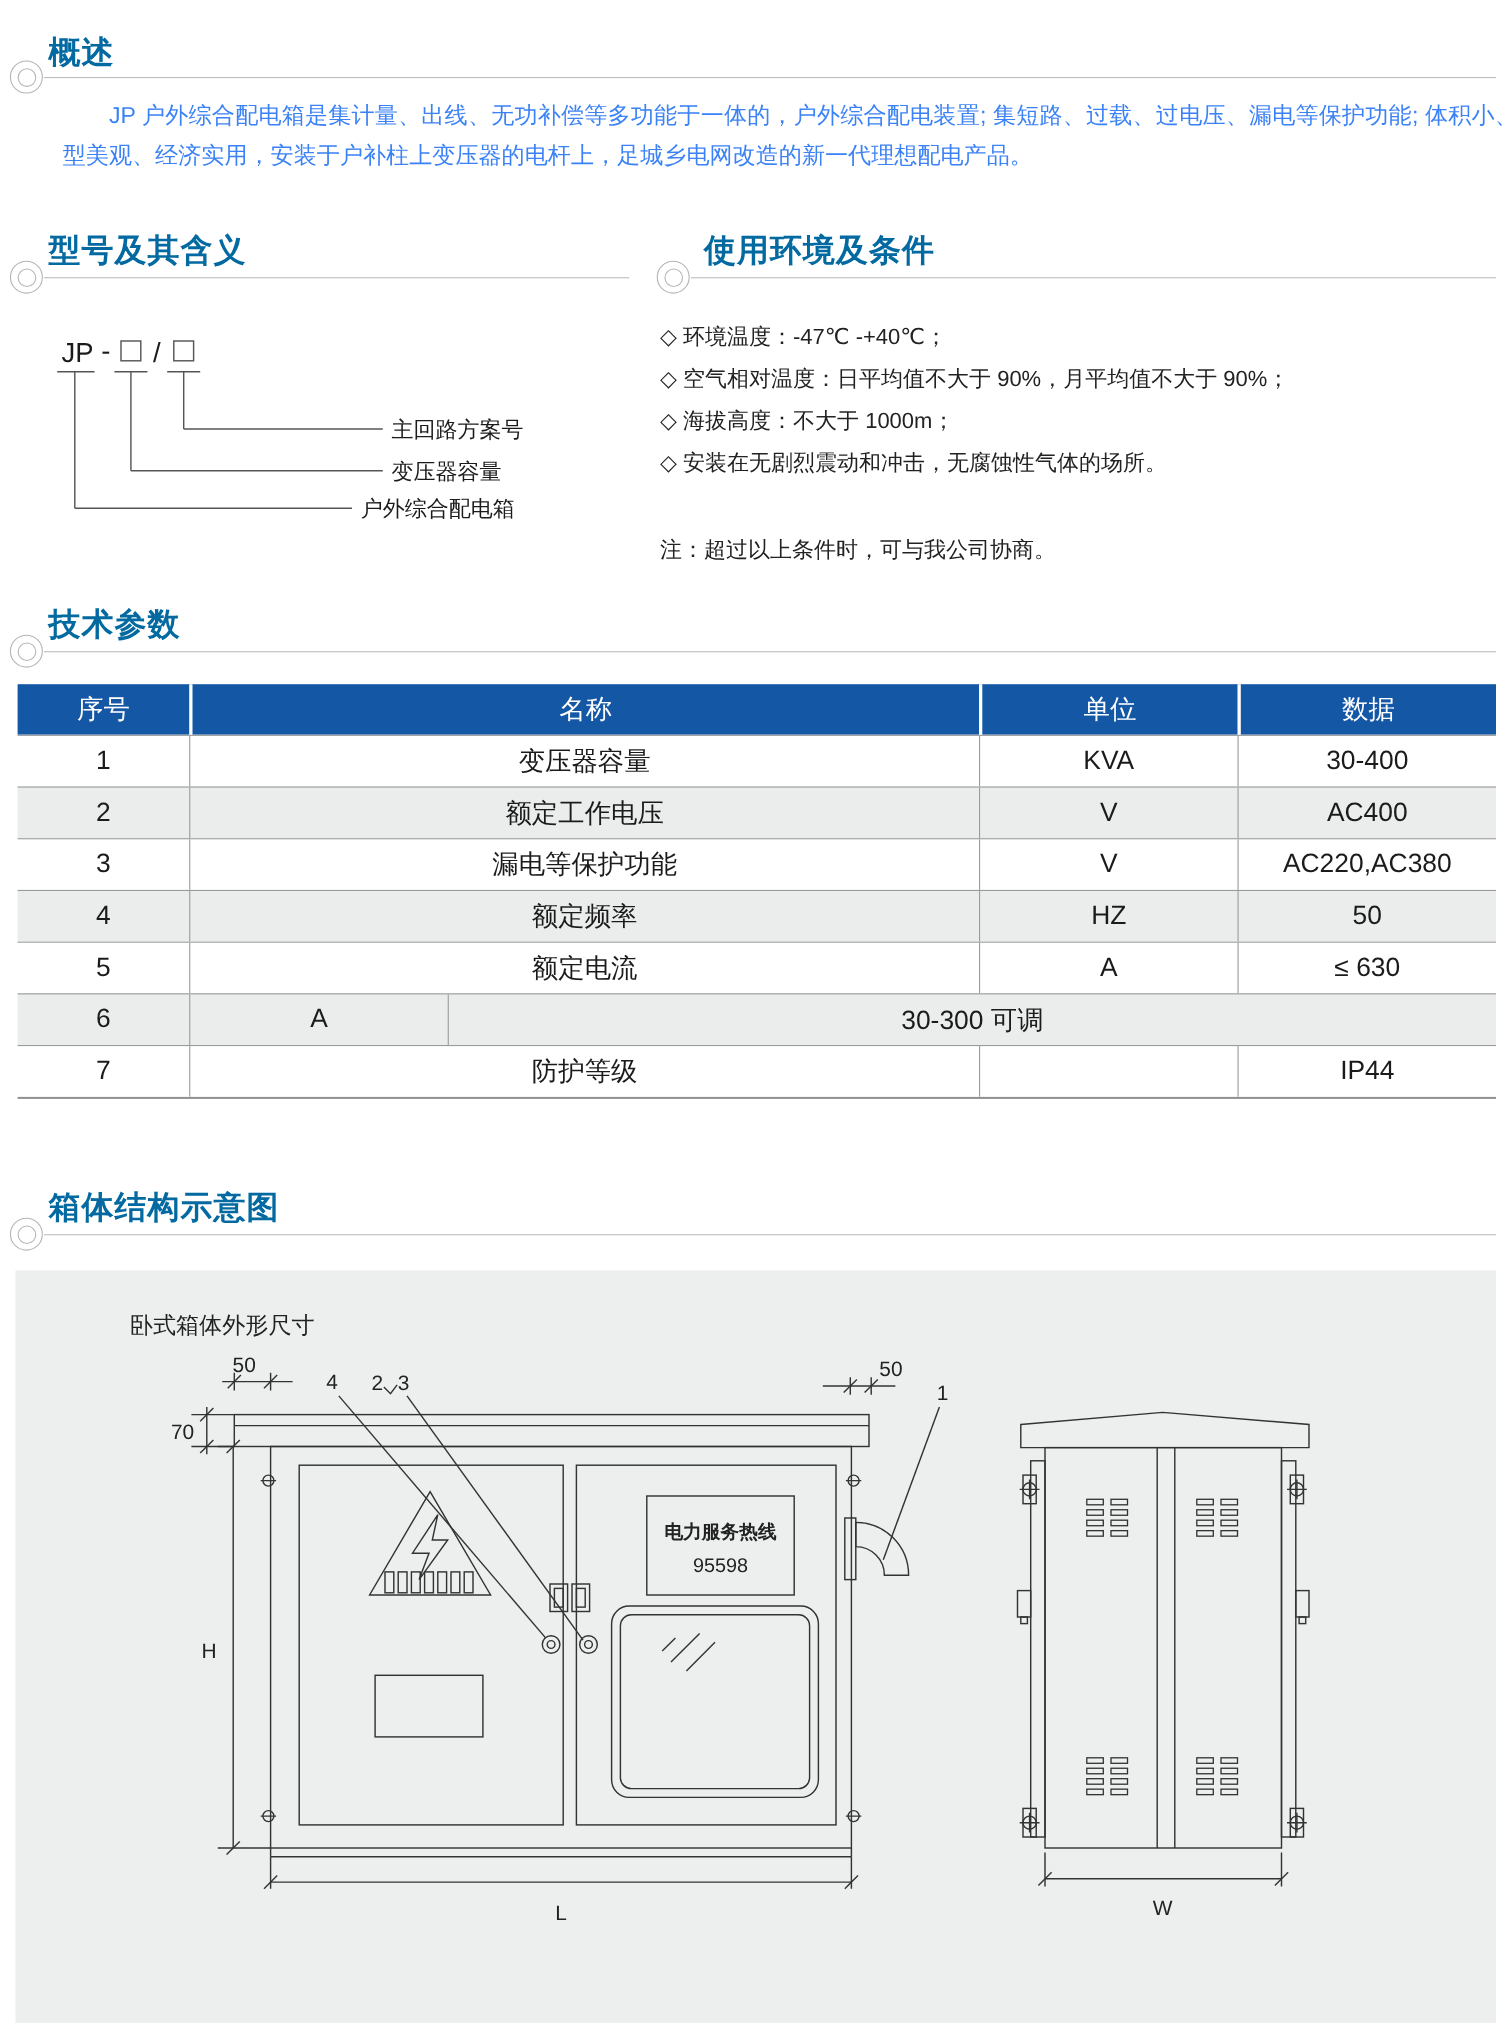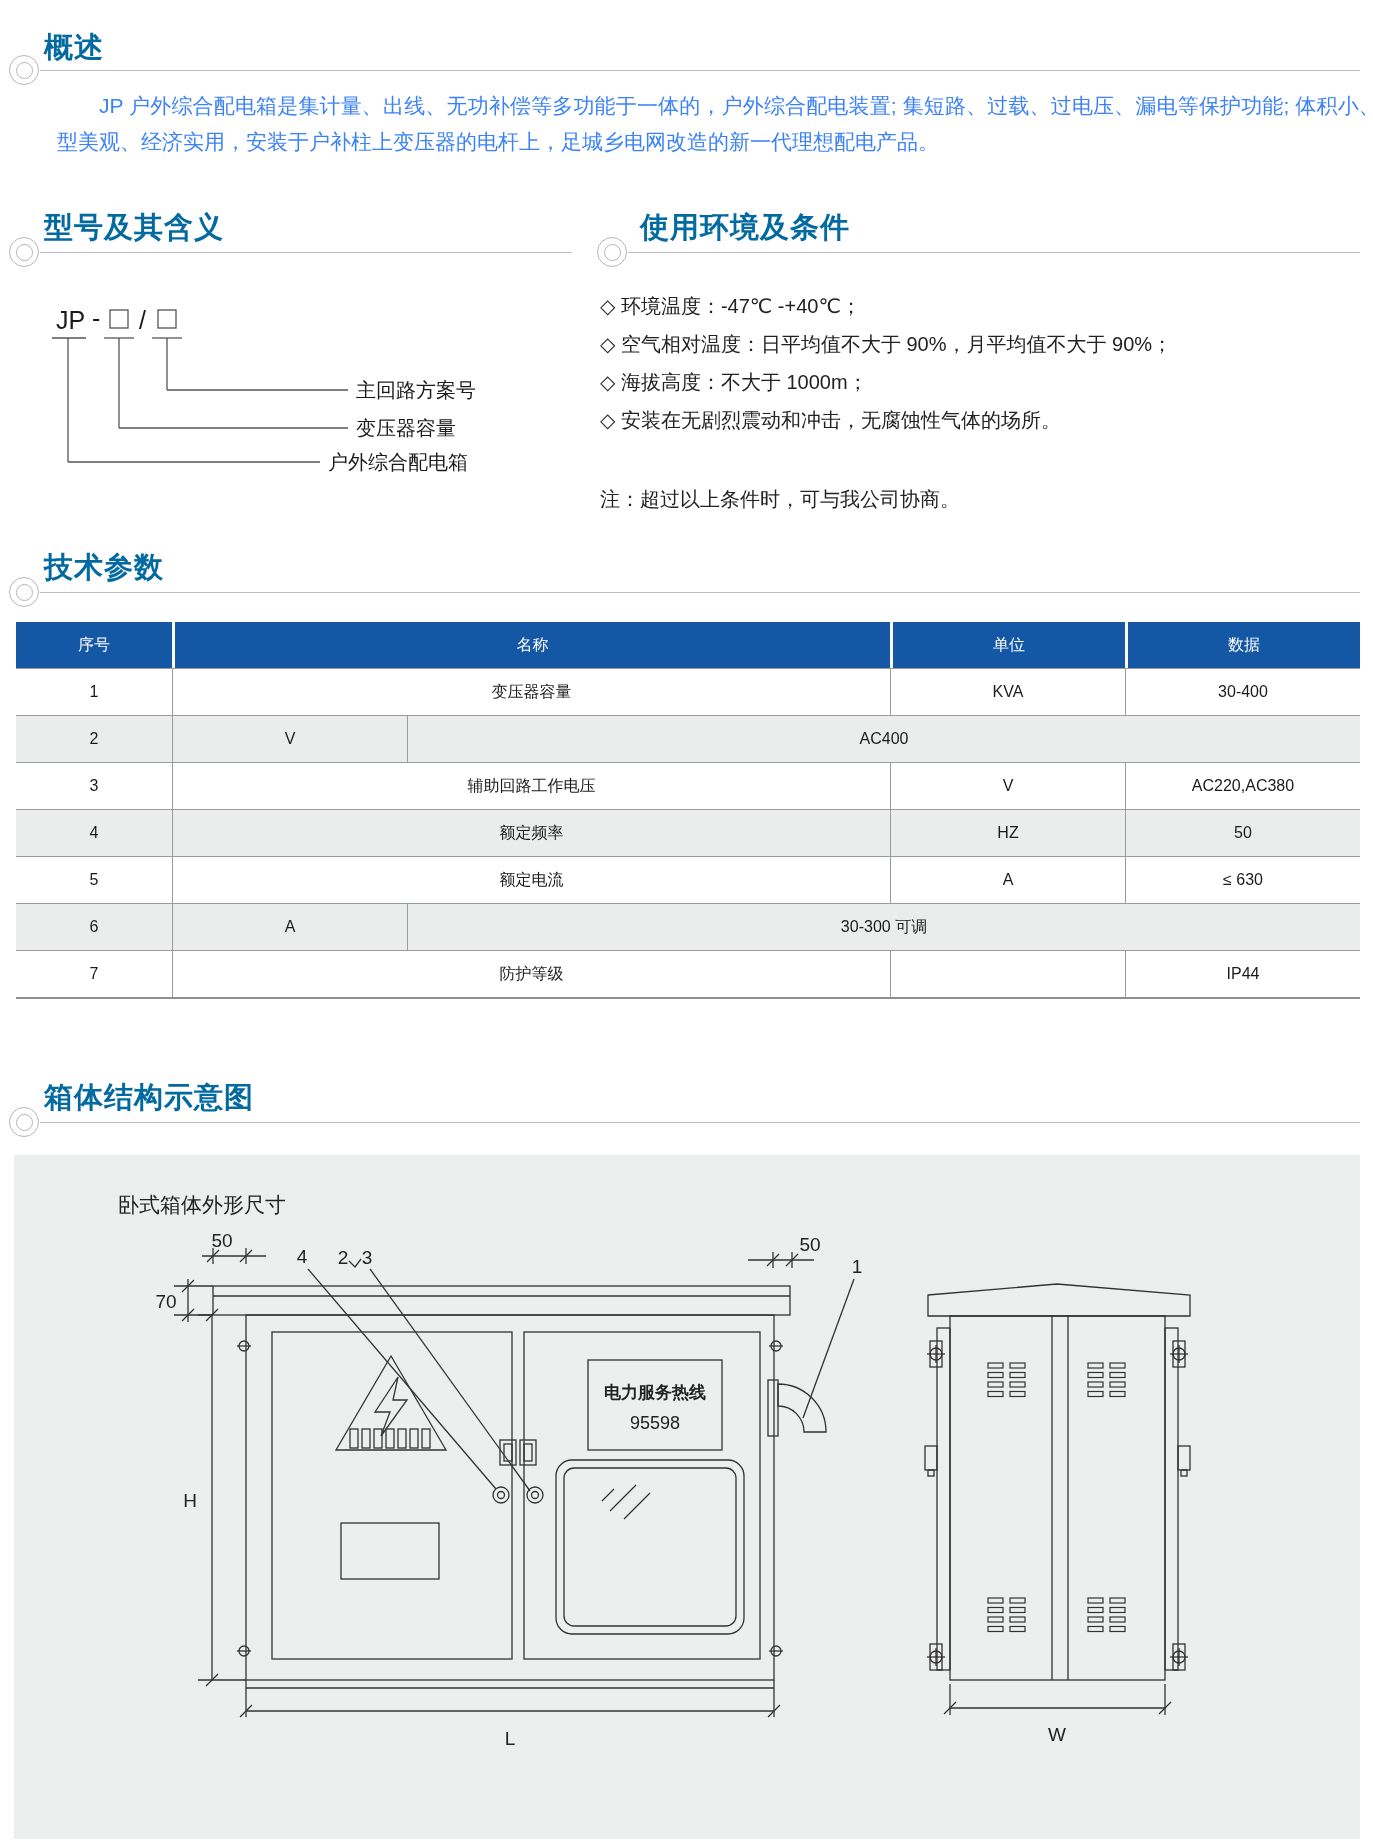--- a/index.html
+++ b/index.html
@@ -23,21 +23,21 @@
   }
   .env-item{position:absolute;left:600px;font-size:20px;color:#222;white-space:nowrap;}
   .env-note{position:absolute;left:600px;font-size:20px;color:#222;white-space:nowrap;}
   
   .spec-table{position:absolute;left:16px;top:622px;width:1344px;border-bottom:2px solid #8f8f8f;}
   .t-head{display:flex;height:46px;background:#1457a5;}
   .t-head .tc{color:#ffffff;border-left:3px solid #ffffff;}
   .t-head .tc:first-child{border-left:none;}
   .t-row{display:flex;height:46px;background:#ffffff;border-top:1.5px solid #9b9b9b;}
   .t-row.alt{background:#ebecec;}
-  .tc{display:flex;align-items:center;justify-content:center;font-size:16px;box-sizing:border-box;}
+  .tc{display:flex;align-items:center;justify-content:center;font-size:24px;box-sizing:border-box;}
   .t-row .tc{border-left:1px solid #9b9b9b;}
   .t-row .tc:first-child{border-left:none;}
   .c0{width:156px;} .c1{width:718px;} .c2{width:235px;} .c3{flex:1;}
   
   .panel{position:absolute;left:14px;top:1155px;width:1346px;height:684px;background:#edeeee;}
   .panel-caption{position:absolute;left:104px;top:36px;font-size:21px;color:#222;white-space:nowrap;}
   svg text{font-family:"Liberation Sans","DejaVu Sans",sans-serif;}
   .dtext{font-size:19px;fill:#222;}
   .signtext{font-size:17px;font-weight:bold;fill:#222;}
   .signnum{font-size:18px;fill:#222;}
@@ -107,26 +107,27 @@
     <div class="tc c3">数据</div>
   </div>
   <div class="t-row">
     <div class="tc c0">1</div>
     <div class="tc c1">变压器容量</div>
     <div class="tc c2">KVA</div>
     <div class="tc c3">30-400</div>
   </div>
   <div class="t-row alt">
     <div class="tc c0">2</div>
+    <div class="tc c1">额定工作电压</div>
     <div class="tc c2">V</div>
     <div class="tc c3">AC400</div>
   </div>
   <div class="t-row">
     <div class="tc c0">3</div>
-    <div class="tc c1">辅助回路工作电压</div>
+    <div class="tc c1">漏电等保护功能</div>
     <div class="tc c2">V</div>
     <div class="tc c3">AC220,AC380</div>
   </div>
   <div class="t-row alt">
     <div class="tc c0">4</div>
     <div class="tc c1">额定频率</div>
     <div class="tc c2">HZ</div>
     <div class="tc c3">50</div>
   </div>
   <div class="t-row">

